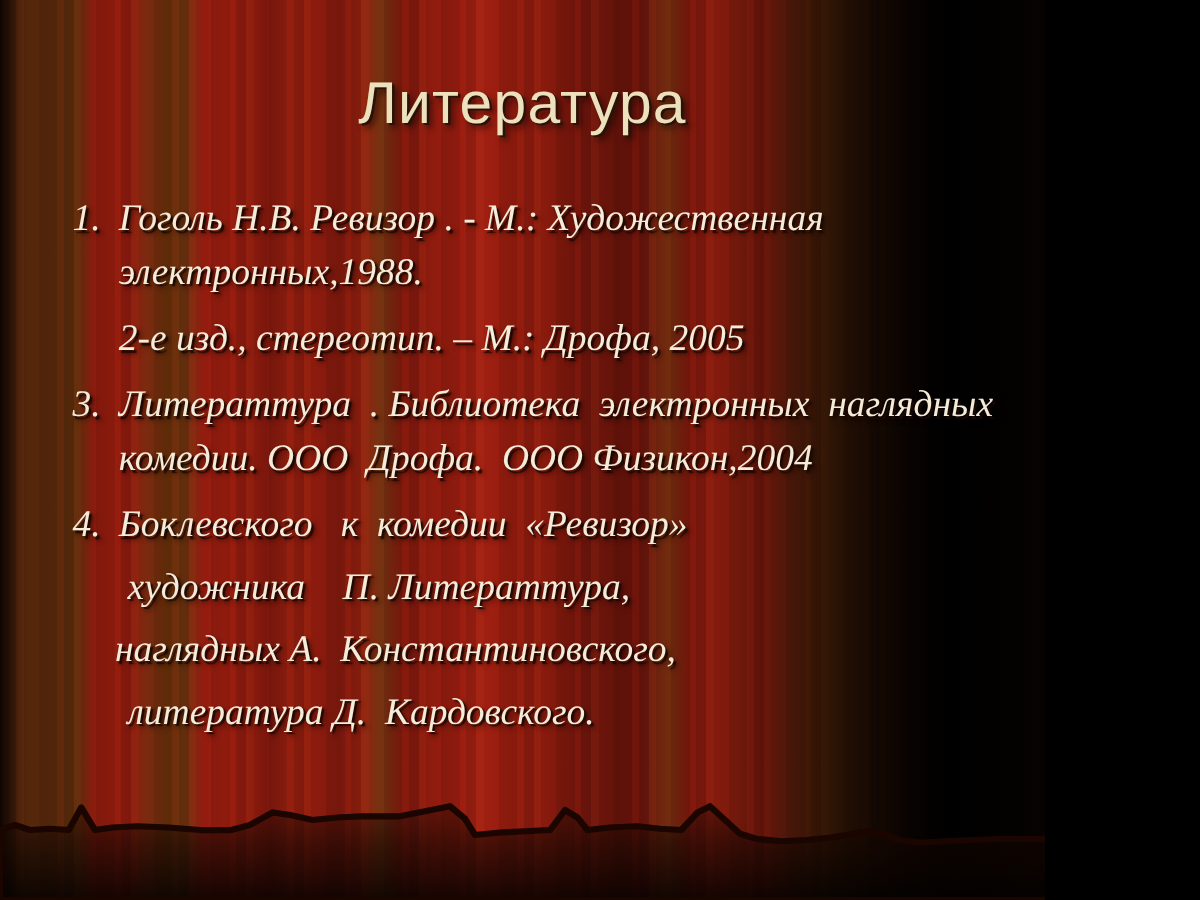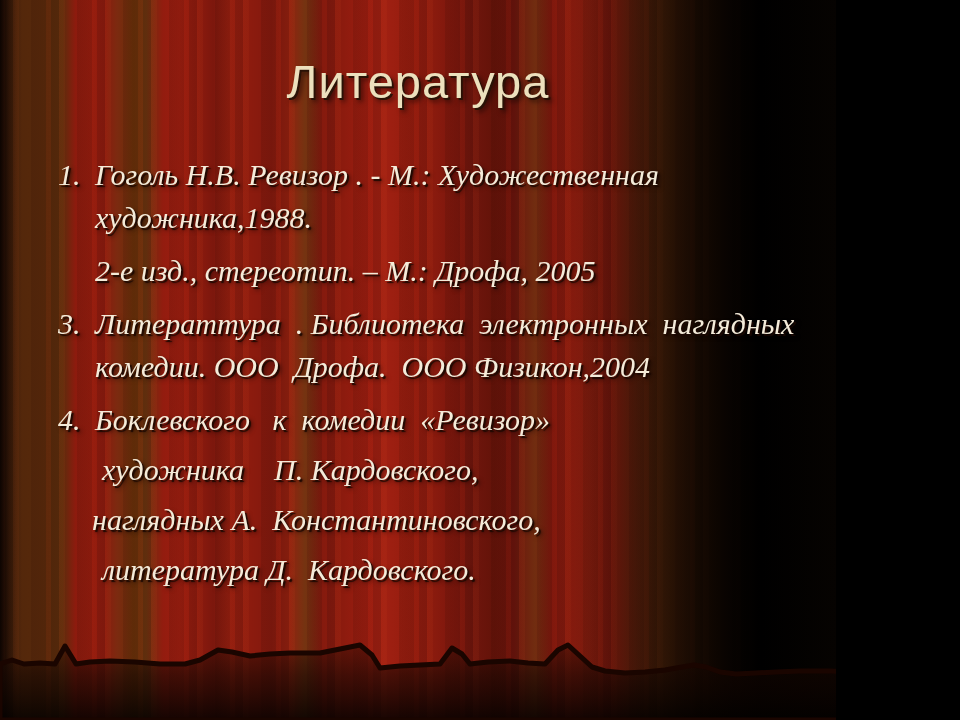--- a/index.html
+++ b/index.html
@@ -79,35 +79,35 @@
 <body>
 
 <div class="slide">
 
   <h1 class="title">Литература</h1>
 
   <div class="refs">
 
     <div class="item">
       <div class="line"><span class="num">1.</span><span>Гоголь Н.В. Ревизор . - М.: Художественная</span></div>
-      <div class="line cont">художника,1988.</div>
+      <div class="line cont">электронных,1988.</div>
     </div>
 
     <div class="item">
       <div class="line cont">2-е изд., стереотип. – М.: Дрофа, 2005</div>
     </div>
 
     <div class="item">
       <div class="line"><span class="num">3.</span><span>Литераттура  . Библиотека  электронных  наглядных</span></div>
       <div class="line cont">комедии. ООО  Дрофа.  ООО Физикон,2004</div>
     </div>
 
     <div class="item">
       <div class="line"><span class="num">4.</span><span>Боклевского   к  комедии  «Ревизор»</span></div>
-      <div class="artist indent-lg">художника    П. Кардовского,</div>
+      <div class="artist indent-lg">художника    П. Литераттура,</div>
       <div class="artist indent-md">наглядных А.  Константиновского,</div>
       <div class="artist indent-lg">литература Д.  Кардовского.</div>
     </div>
 
   </div>
 
   <svg class="floor" viewBox="0 0 960 100" preserveAspectRatio="none" xmlns="http://www.w3.org/2000/svg">
     <defs>
       <linearGradient id="shadeGrad" x1="0" y1="0" x2="0" y2="1">
         <stop offset="0" stop-color="rgba(30,8,1,0.40)"></stop>

